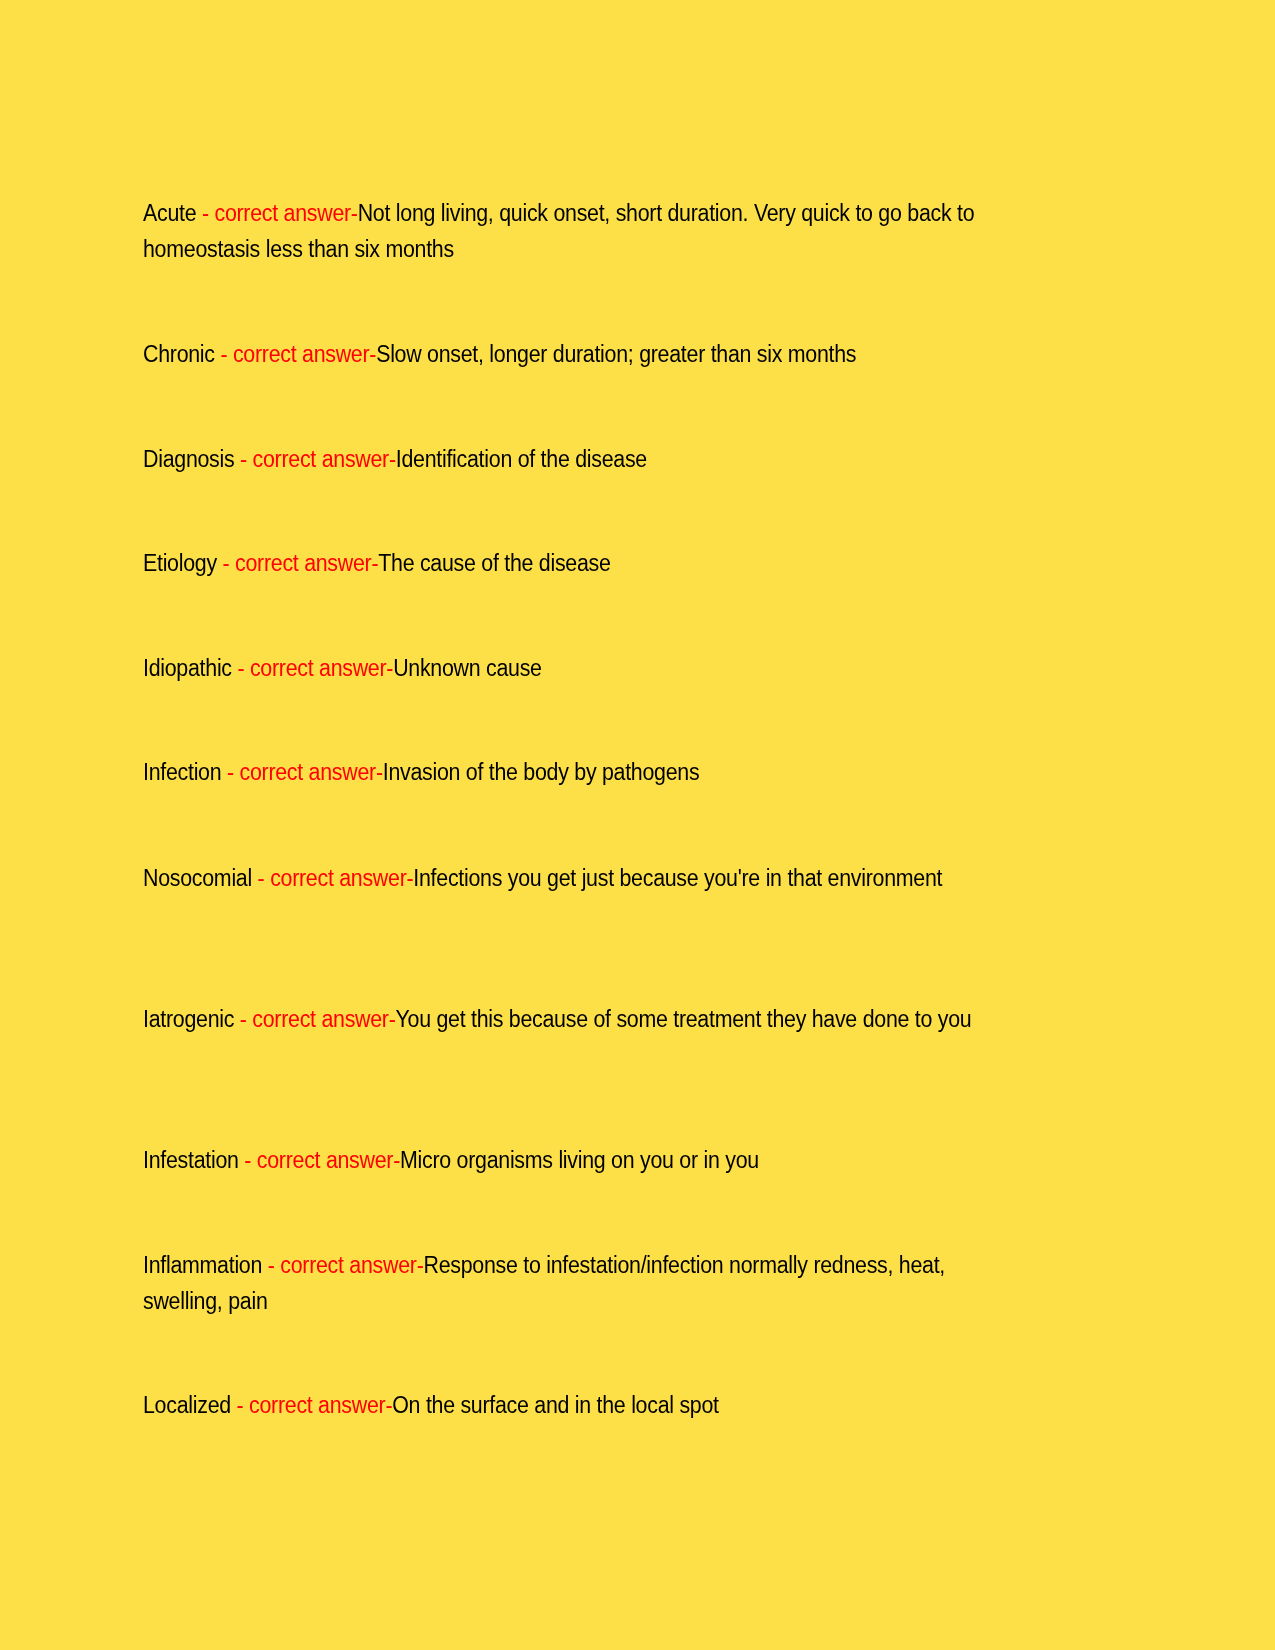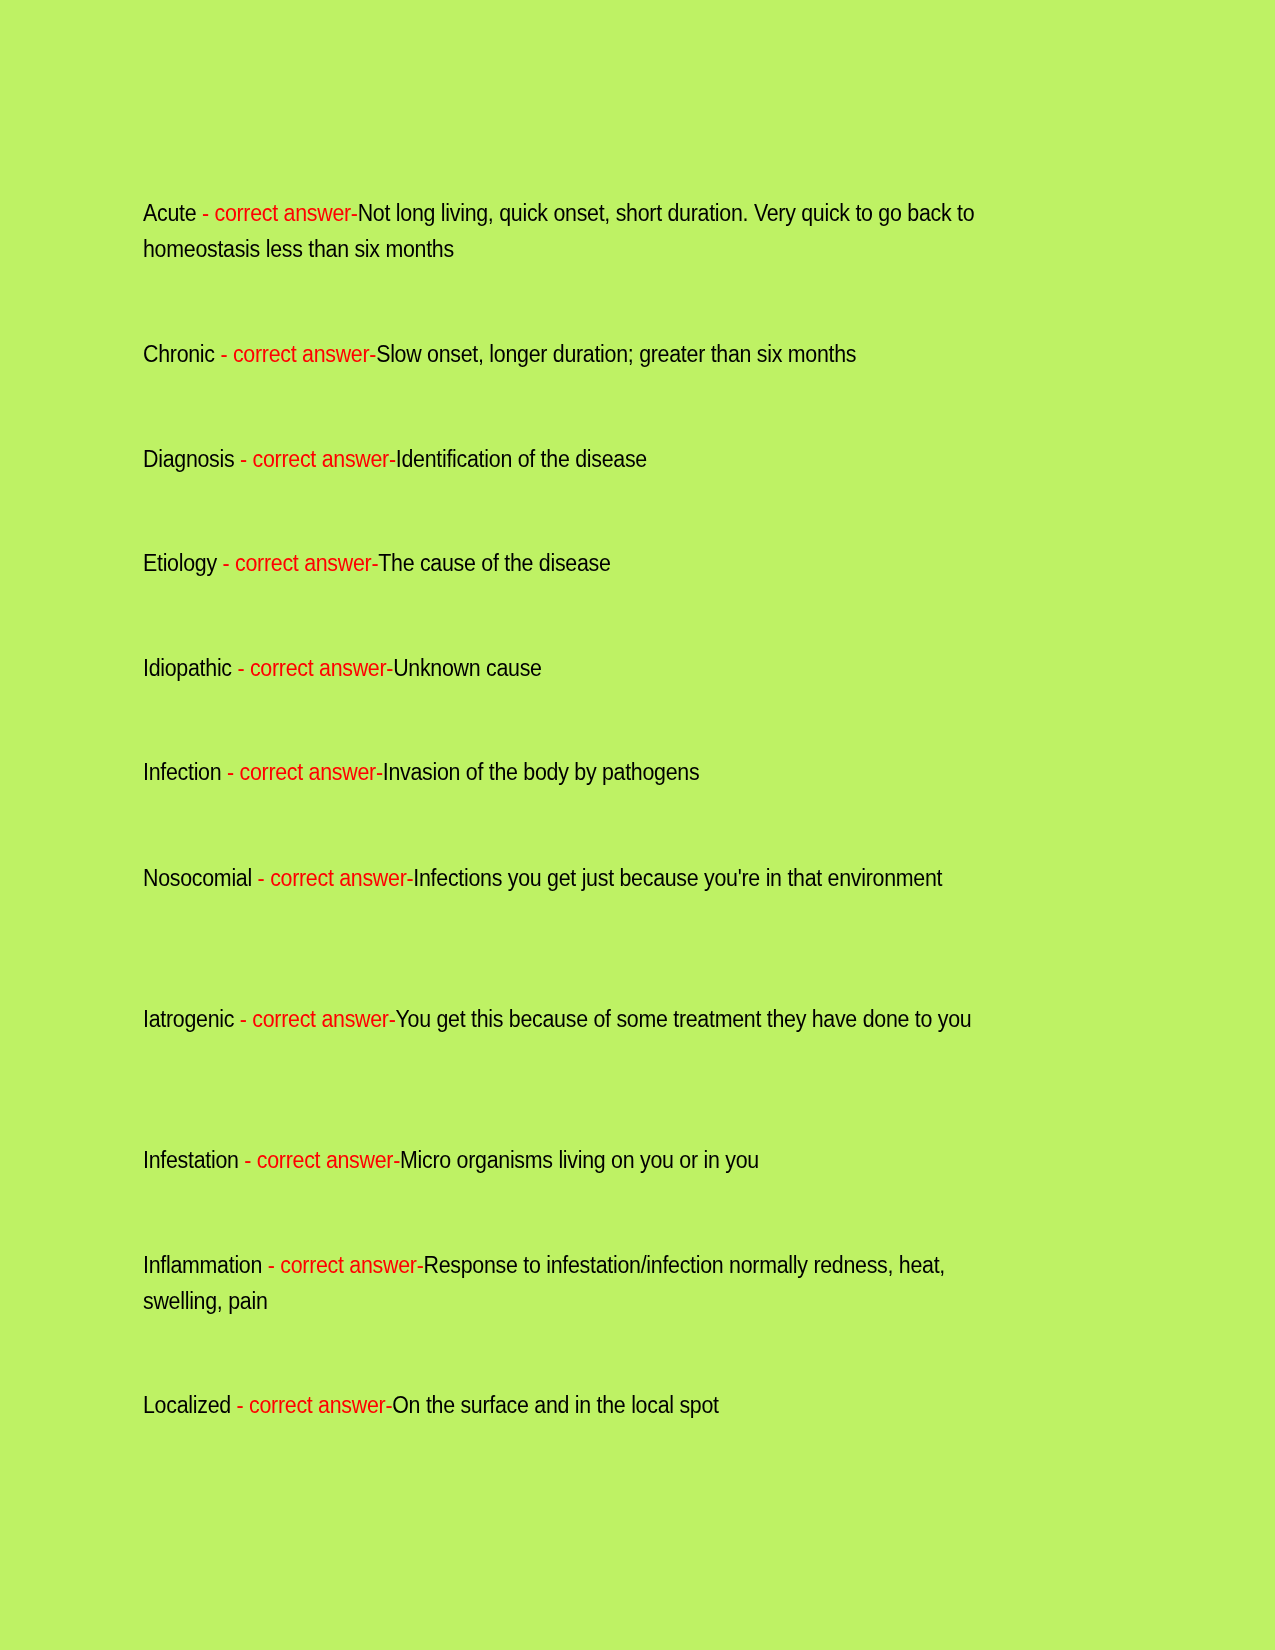--- a/index.html
+++ b/index.html
@@ -1,19 +1,19 @@
 <!DOCTYPE html>
 <html><head>
   <meta charset="utf-8">
   <style>
     html, body { margin: 0; padding: 0; background: #ffffff; }
     body { width: 1275px; height: 1650px; position: relative; overflow: hidden; }
     .page {
       position: absolute; left: 0; top: 0; width: 1275px; height: 1650px;
-      background: #bef264;
+      background: #fde047;
     }
     .entry {
       position: absolute; left: 143px; width: 960px;
       font-family: "Liberation Sans", sans-serif;
       font-size: 23px; line-height: 36px; color: #000000;
       letter-spacing: -0.3px;
       transform: scaleX(0.93); transform-origin: left top;
       white-space: normal;
     }
     .sep { color: #ff0000; }

